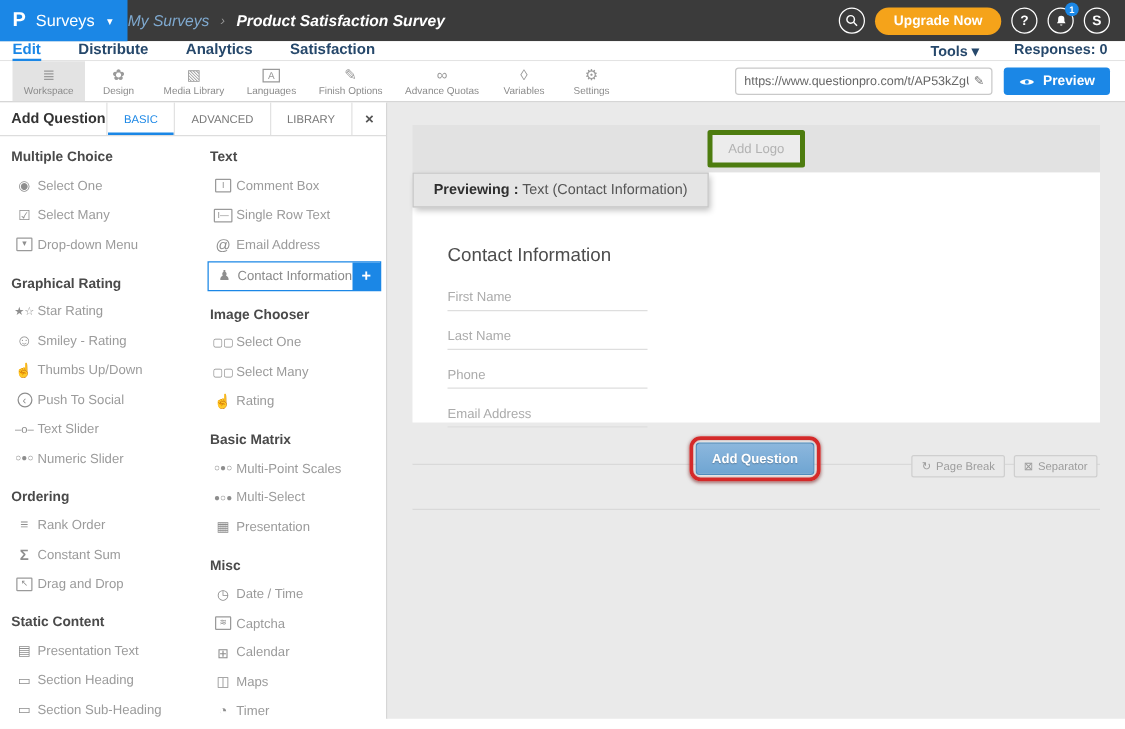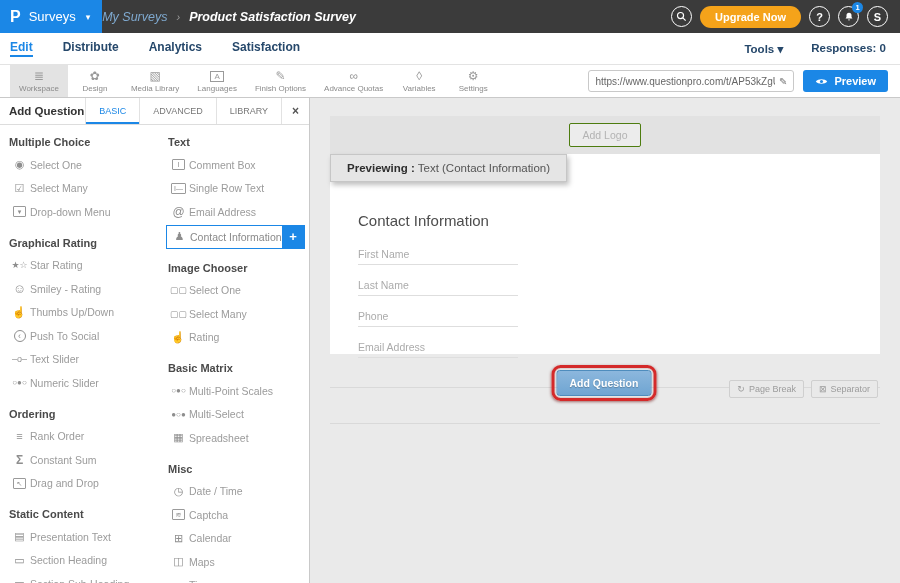--- a/index.html
+++ b/index.html
@@ -19,21 +19,21 @@
   .top-right { margin-left:auto; display:flex; align-items:center; gap:8px; padding-right:12px; }
   .circle-btn { width:21px; height:21px; border:1.5px solid #fff; border-radius:50%;
     display:flex; align-items:center; justify-content:center; color:#fff; font-size:11px; font-weight:700; cursor:pointer; position:relative; }
   .upgrade { background:#f5a31a; color:#fff; font-size:11px; font-weight:700; border:none;
     border-radius:12px; padding:5px 15px; cursor:pointer; }
   .badge { position:absolute; top:-5px; right:-5px; background:#1b87e6; color:#fff;
     font-size:7.5px; font-weight:700; width:11px; height:11px; border-radius:50%;
     display:flex; align-items:center; justify-content:center; }
 
   
-  .subnav { height:32px; background:#fff; border-bottom:1px solid #e3e3e3; display:flex; align-items:center; padding:0 14px 0 10px; }
+  .subnav { height:16px; background:#fff; border-bottom:1px solid #e3e3e3; display:flex; align-items:center; padding:0 14px 0 10px; }
   .subnav .links { display:flex; gap:30px; }
   .subnav a { font-size:12px; font-weight:700; color:#26486b; text-decoration:none; cursor:pointer; }
   .subnav a.active { color:#1b87e6; border-bottom:2px solid #1b87e6; padding-bottom:1px; }
   .subnav .right { margin-left:auto; display:flex; gap:28px; font-size:11.5px; font-weight:700; color:#26486b; }
   .subnav .right span { cursor:pointer; }
 
   
   .ribbon { height:33px; background:#fff; border-bottom:1px solid #c9c9c9; display:flex; align-items:stretch; padding-left:10px; }
   .rb-item { display:flex; flex-direction:column; align-items:center; justify-content:center;
     padding:2px 9px; cursor:pointer; min-width:54px; }
@@ -67,21 +67,21 @@
   .qi .gbox { border:1px solid #9a9a9a; border-radius:1px; font-size:7px; line-height:9px; padding:0 2px; min-width:13px; text-align:center; }
   .qi .gcirc { border:1px solid #8e8e8e; border-radius:50%; width:12px; height:12px; line-height:10px; font-size:9px; text-align:center; }
   .qlabel { font-size:10.5px; color:#9b9b9b; }
   .qitem.hl { border:1px solid #1b87e6; background:#fff; height:24px; margin:1px 4px 1px -2px; padding-left:2px; }
   .qitem.hl .plus { margin-left:auto; background:#1b87e6; color:#fff; width:22px; height:22px;
     display:flex; align-items:center; justify-content:center; font-size:13px; font-weight:700; cursor:pointer; }
 
   
   .main { flex:1; background:#eaeaea; padding:18px 20px 0; overflow:hidden; }
   .logo-strip { height:38px; background:#e2e2e2; display:flex; align-items:center; justify-content:center; }
-  .add-logo-btn { background:#ececec; border:1px solid #4d7c0f; color:#b3b3b3; font-size:10.5px;
+  .add-logo-btn { background:#ececec; border:4px solid #4d7c0f; color:#b3b3b3; font-size:10.5px;
     padding:5px 13px; border-radius:2px; cursor:pointer; }
   .white-card { background:#fff; height:200px; position:relative; }
   .preview-tab { position:absolute; top:0; left:0; background:#e5e5e5; border:1px solid #c6c6c6;
     padding:7px 16px; font-size:11.5px; color:#555; box-shadow:2px 3px 5px rgba(0,0,0,.25); white-space:nowrap; }
   .preview-tab b { color:#2e2e2e; }
   .cform { padding:58px 0 0 28px; }
   .cform-title { font-size:15px; color:#4d4d4d; margin-bottom:19px; }
   .cfield { width:160px; font-size:10.5px; color:#ababab; border-bottom:1px solid #dedede;
     padding-bottom:4px; margin-bottom:14px; cursor:text; }
 
@@ -331,21 +331,21 @@
         <div class="qitem">
           <span class="qi" style="font-size:8px">○●○</span>
           <span class="qlabel">Multi-Point Scales</span>
           </div>
         <div class="qitem">
           <span class="qi" style="font-size:8px">●○●</span>
           <span class="qlabel">Multi-Select</span>
           </div>
         <div class="qitem">
           <span class="qi">▦</span>
-          <span class="qlabel">Spreadsheet</span>
+          <span class="qlabel">Presentation</span>
           </div>
 
         <div class="sec-h">Misc</div>
         <div class="qitem">
           <span class="qi">◷</span>
           <span class="qlabel">Date / Time</span>
           </div>
         <div class="qitem">
           <span class="qi">
               <span class="gbox">≋</span>

